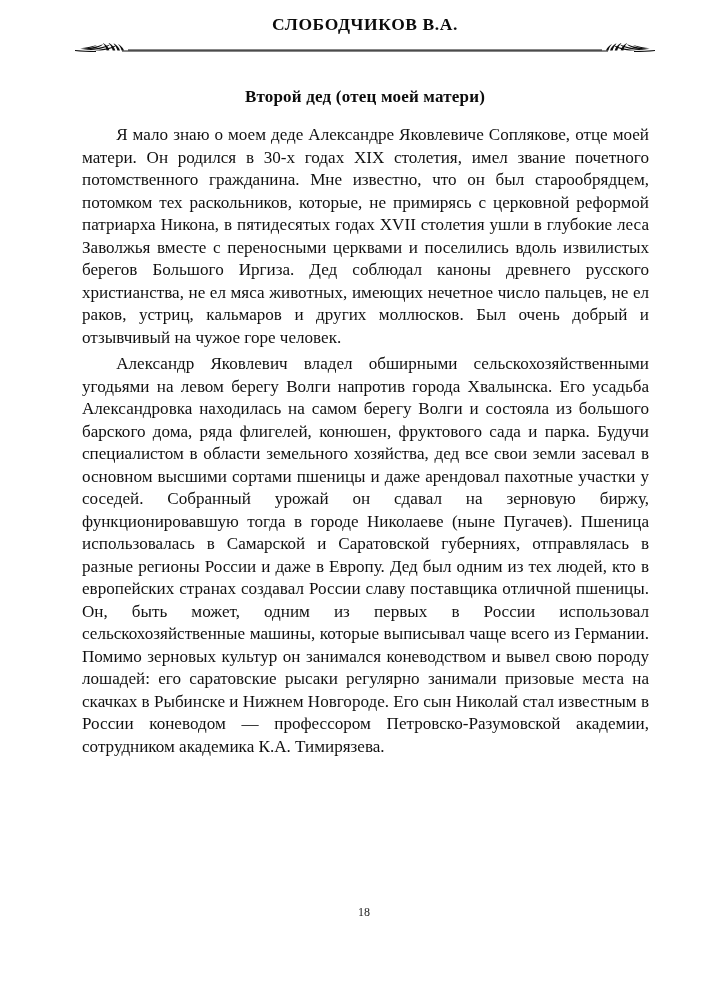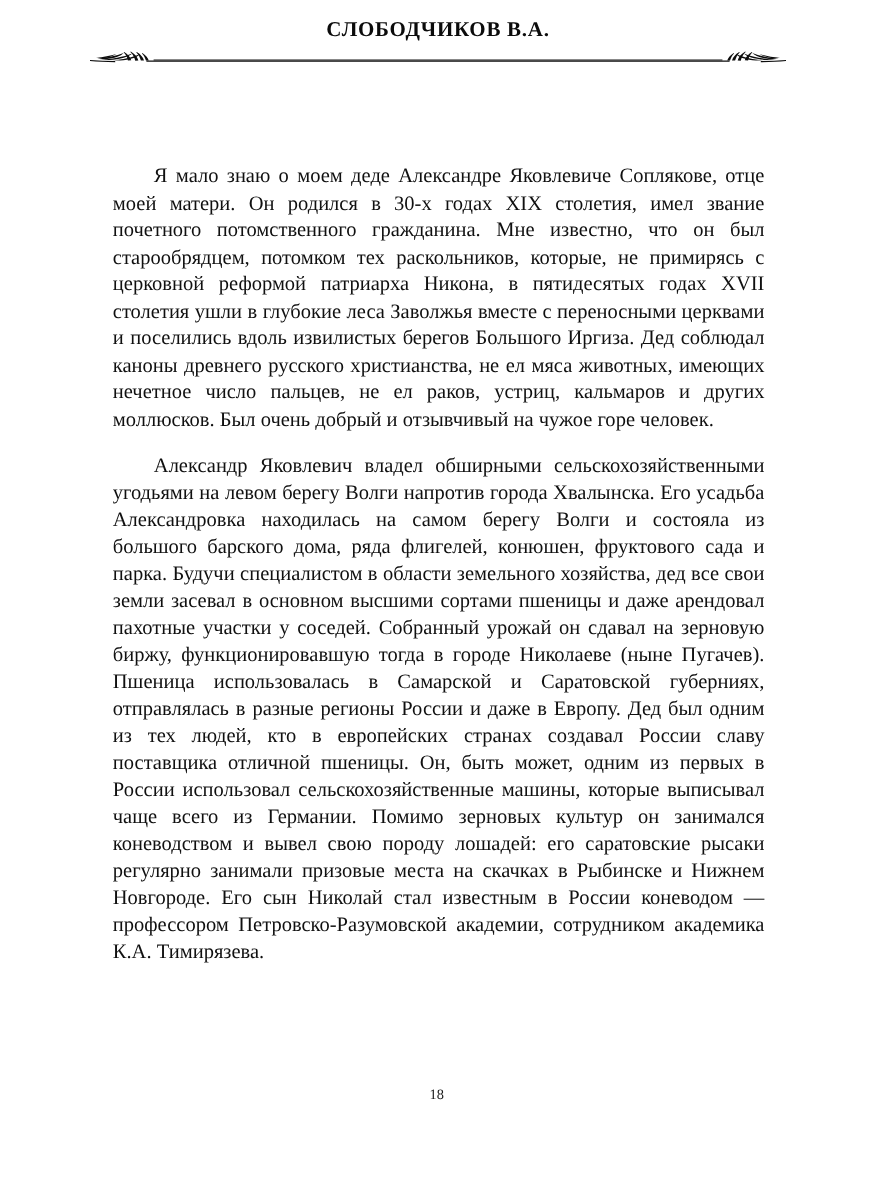--- a/index.html
+++ b/index.html
@@ -70,21 +70,21 @@
   }
 
   
   .body-text {
     position: absolute;
     left: 78px;
     top: 120px;
     width: 575px;
   }
   .para {
-    margin: 16px;
+    margin: 4px;
     text-align: justify;
     text-justify: inter-word;
     font-size: 17.1px;
     line-height: 22.5px;
     text-indent: 2.0em;
     color: #101010;
     hyphens: manual;
   }
   .para + .para {
     margin-top: 0;
@@ -135,20 +135,21 @@
         <path d="M22 12.2 C30 11.6 38 10.0 44 7.2 C43 9.8 36 11.8 28 12.5 Z"></path>
         <path d="M31.5 5.3 C34.5 7.0 36.5 9.4 37.4 12.3 L34.6 12.5 C34.0 9.7 32.8 7.2 31.0 5.6 Z"></path>
         <path d="M37.0 5.0 C40.3 6.9 42.5 9.6 43.3 12.4 L40.7 12.6 C40.0 9.8 38.8 7.1 36.6 5.3 Z"></path>
         <path d="M42.0 5.4 C45.2 7.3 47.2 9.8 48.0 12.4 L45.4 12.5 C44.8 10.0 43.5 7.5 41.6 5.7 Z"></path>
         <path d="M46.6 6.2 C49.4 8.0 51.2 10.2 52.0 12.4 L49.6 12.5 C49.0 10.4 47.9 8.3 46.3 6.6 Z"></path>
         <path d="M3 12.0 C10 12.6 17 12.9 24 12.9 L24 13.9 C16 13.9 9 13.5 3 12.9 Z"></path>
       </g>
     </svg>
   </div>
 
+  <h2 class="section-title">Второй дед (отец моей матери)</h2>
 
   <div class="body-text">
     <p class="para">Я мало знаю о моем деде Александре Яковлевиче Соплякове, отце моей матери. Он родился в 30-х годах XIX столетия, имел звание почетного потомственного гражданина. Мне известно, что он был старообрядцем, потомком тех раскольников, которые, не примирясь с церковной реформой патриарха Никона, в пятидесятых годах XVII столетия ушли в глубокие леса Заволжья вместе с переносными церквами и поселились вдоль извилистых берегов Большого Иргиза. Дед соблюдал каноны древнего русского христианства, не ел мяса животных, имеющих нечетное число пальцев, не ел раков, устриц, кальмаров и других моллюсков. Был очень добрый и отзывчивый на чужое горе человек.</p>
     <p class="para">Александр Яковлевич владел обширными сельскохозяйственными угодьями на левом берегу Волги напротив города Хвалынска. Его усадьба Александровка находилась на самом берегу Волги и состояла из большого барского дома, ряда флигелей, конюшен, фруктового сада и парка. Будучи специалистом в области земельного хозяйства, дед все свои земли засевал в основном высшими сортами пшеницы и даже арендовал пахотные участки у соседей. Собранный урожай он сдавал на зерновую биржу, функционировавшую тогда в городе Николаеве (ныне Пугачев). Пшеница использовалась в Самарской и Саратовской губерниях, отправлялась в разные регионы России и даже в Европу. Дед был одним из тех людей, кто в европейских странах создавал России славу поставщика отличной пшеницы. Он, быть может, одним из первых в России использовал сельскохозяйственные машины, которые выписывал чаще всего из Германии. Помимо зерновых культур он занимался коневодством и вывел свою породу лошадей: его саратовские рысаки регулярно занимали призовые места на скачках в Рыбинске и Нижнем Новгороде. Его сын Николай стал известным в России коневодом — профессором Петровско-Разумовской академии, сотрудником академика К.А. Тимирязева.</p>
   </div>
 
   <div class="folio">18</div>
 
 </div>
 

